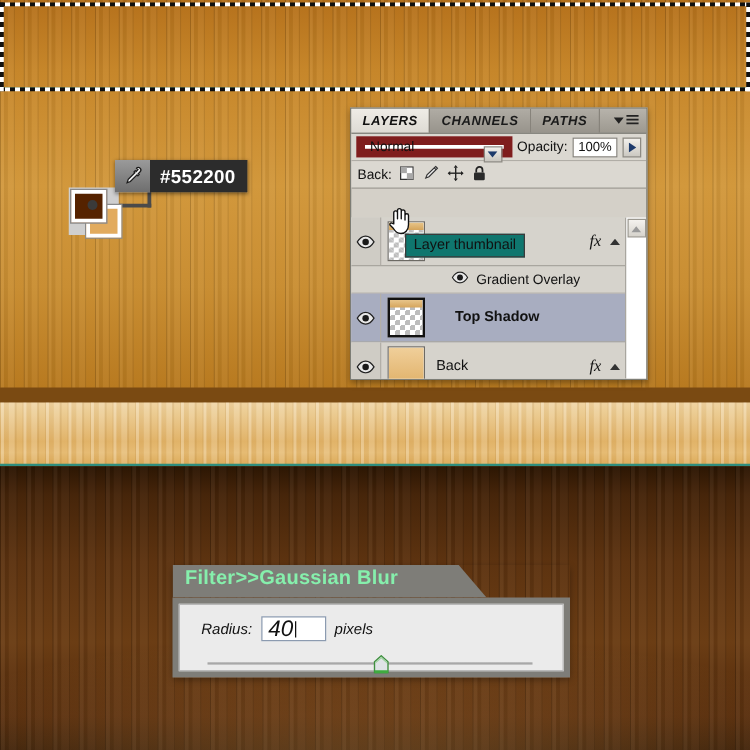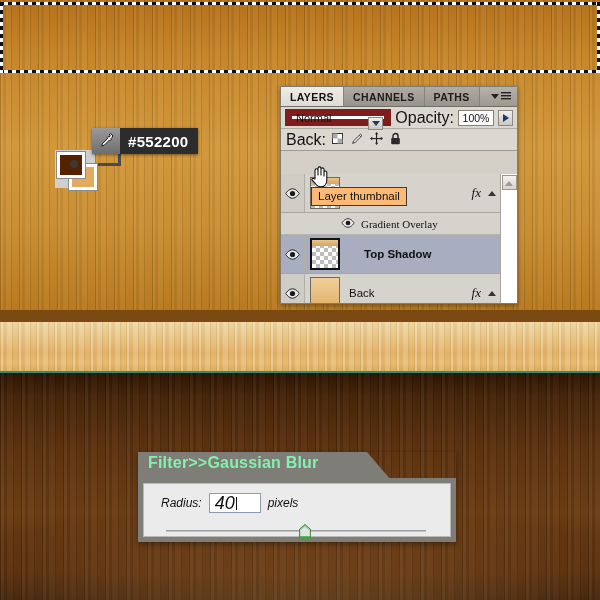--- a/index.html
+++ b/index.html
@@ -113,20 +113,21 @@
     box-shadow:0 2px 5px rgba(0,0,0,.35);
     overflow:hidden;
   }
 
   
   .ps-tabbar {
     height:20px; display:flex; align-items:stretch;
     background:linear-gradient(180deg,#b7b3ab,#9d9990);
     border-bottom:1px solid #6f6f68;
     position:relative;
+    font-style:italic;
   }
   .ps-tab {
     display:flex; align-items:center; padding:0 9px;
     font-size:10.5px; font-weight:bold; letter-spacing:.4px; color:#1b1b1b;
     border-right:1px solid #87837b;
     background:linear-gradient(180deg,#b0aca4,#98948c);
   }
   .ps-tab.active {
     background:linear-gradient(180deg,#efece6,#dedbd4);
     color:#111;
@@ -144,21 +145,21 @@
     flex:1; height:17px; background:#fff; border:7px solid #7f1d1d;
     display:flex; align-items:center; position:relative; padding-left:4px;
     font-size:11px;
   }
   .ps-select-arrow {
     position:absolute; right:1px; top:1px; width:15px; height:13px;
     background:linear-gradient(180deg,#f2f0ec,#c9c6bf);
     border:1px solid #8d8a83;
     display:flex; align-items:center; justify-content:center;
   }
-  .ps-lbl { font-size:16px; white-space:nowrap; }
+  .ps-lbl { font-size:11px; white-space:nowrap; }
   .ps-numbox {
     width:36px; height:16px; background:#fff; border:1px solid #86827b;
     display:flex; align-items:center; justify-content:center; font-size:10.5px;
   }
   .ps-spin {
     width:15px; height:16px; background:linear-gradient(180deg,#f2f0ec,#cbc8c1);
     border:1px solid #8d8a83; display:flex; align-items:center; justify-content:center;
   }
 
   
@@ -193,39 +194,39 @@
     background-size:8px 8px; background-position:0 0,4px 4px; background-color:#fff;
   }
   .thumb-strip { position:absolute; left:0; right:0; top:0; height:6px; background:linear-gradient(180deg,#e8c58a,#d5a55c); }
   .thumb-wood { position:absolute; inset:0; background:linear-gradient(180deg,#f0cf9a,#e0b169); }
   .ps-name { margin-left:9px; font-size:11.5px; color:#111; }
   .ps-row.selected .ps-name { font-weight:bold;margin-left:24px; }
   .ps-fx { margin-left:auto; font-style:italic; font-family:Liberation Serif, serif; font-size:13px; padding-right:6px; }
   .ps-disclose { width:13px; display:flex; align-items:center; justify-content:center; padding-right:4px; }
 
   .ps-effect-row {
-    display:flex; align-items:center; height:22px; padding-left:60px;
-    background:#d6d3cc; border-bottom:1px solid #b6b3ac; font-size:11px;font-family:Liberation Serif, serif;
+    display:flex; align-items:center; height:22px; padding-left:80px;
+    background:#d6d3cc; border-bottom:1px solid #b6b3ac; font-size:11px;
   }
 
   
   .ps-scroll {
     position:absolute; right:0; top:87px; bottom:0; width:17px;
     background:#fff; border-left:1px solid #a9a69f;
   }
   .ps-scroll-up {
     width:15px; height:15px; margin:1px auto 0;
     background:linear-gradient(180deg,#f4f2ee,#d6d3cc); border:1px solid #9b988f;
     display:flex; align-items:center; justify-content:center;
   }
 
   
   .ps-tooltip {
-    position:absolute; left:311px; top:187px;
-    background:#fdba74; border:1px solid #3a3a3a;
+    position:absolute; left:324px; top:187px;
+    background:#0f766e; border:1px solid #3a3a3a;
     font-size:11.5px; padding:2px 6px 3px; color:#111; z-index:40;
     white-space:nowrap;
   }
 
   
   .hand-cursor { position:absolute; left:310px; top:166px; z-index:35; }
 
   
   .blur-dialog {
     position:absolute; left:138px; top:452px; width:318px; height:90px;

